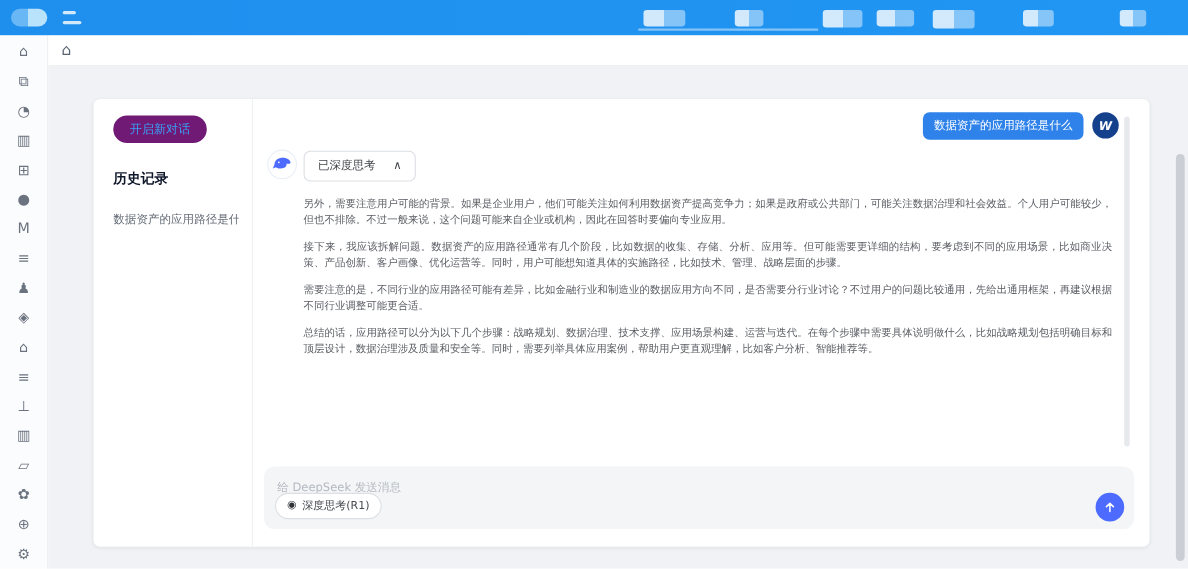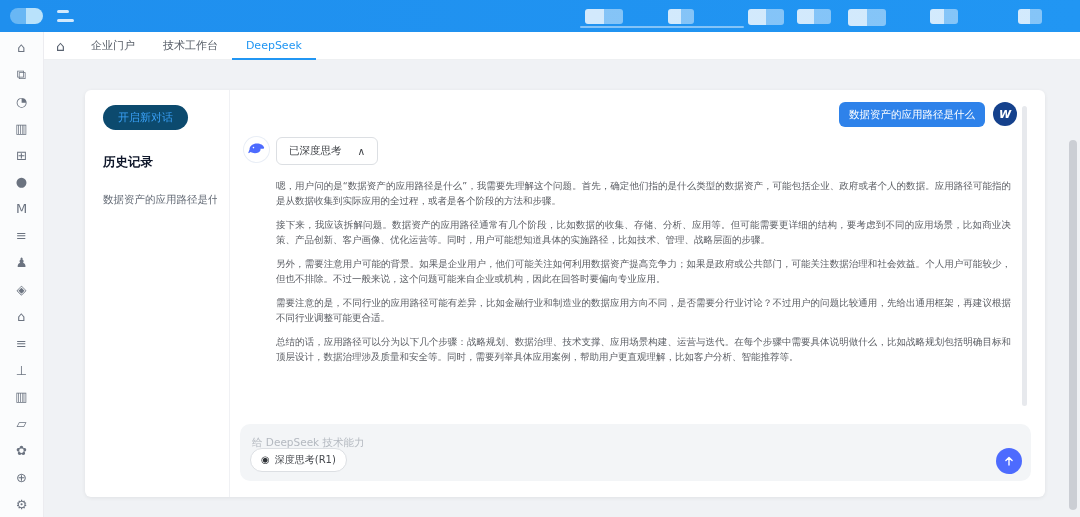--- a/index.html
+++ b/index.html
@@ -37,21 +37,21 @@
   .tab { font-size:11px; color:#555c66; padding:0 14px; height:28px; line-height:27px; cursor:pointer; }
   .tab.active { color:#2196f3; border-bottom:2px solid #2196f3; }
 
   
   .content { position:relative; flex:1; background:#f0f2f5; }
   .card { position:absolute; left:41px; top:30px; width:960px; height:407px; background:#fff;
     border-radius:6px; box-shadow:0 1px 4px rgba(0,0,0,.07); display:flex; overflow:hidden; }
 
   
   .chat-side { width:145px; border-right:1px solid #f0f1f4; padding:15px 12px 0 18px; }
-  .new-chat { display:inline-block; border:none; background:#0c4a6e; color:#3aa0f6;
+  .new-chat { display:inline-block; border:none; background:#701a75; color:#3aa0f6;
     font-size:11px; padding:5px 15px; border-radius:15px; cursor:pointer;
     font-family:Liberation Sans, sans-serif; }
   .history-title { margin-top:24px; font-size:12.5px; font-weight:bold; color:#0f172a; }
   .history-item { margin-top:22px; font-size:10.5px; color:#636a75; cursor:pointer;
     white-space:nowrap; overflow:hidden; }
 
   
   .chat-main { flex:1; display:flex; flex-direction:column; padding:10px 14px 16px 10px; position:relative; }
   .messages { height:316px; overflow:hidden; position:relative; padding:0 14px 0 4px; }
   .chat-scrollbar { position:absolute; right:4px; top:6px; width:5px; height:300px;
@@ -130,25 +130,20 @@
         <span class="side-icon">▱</span>
         <span class="side-icon">✿</span>
         <span class="side-icon">⊕</span>
         <span class="side-icon">⚙</span>
       </nav>
 
     <div class="main-col">
 
       <div class="tabbar">
         <span class="tab-home">⌂</span>
-        <div id="tabs-container" style="display:flex;">
-            <div class="tab">企业门户</div>
-            <div class="tab">技术工作台</div>
-            <div class="tab active">DeepSeek</div>
-          </div>
       </div>
 
       <div class="content">
         <div class="card">
 
           <aside class="chat-side">
             <button class="new-chat">开启新对话</button>
             <div class="history-title">历史记录</div>
             <div class="history-item">数据资产的应用路径是什么</div>
           </aside>
@@ -167,34 +162,33 @@
                     <path fill="#4d6bfe" d="M21.6 9.4c-.9-2.9-4.6-5-8.9-5C7.3 4.4 3.3 7.5 3.2 12l-1.5 3.8c-.2.5.3 1 .8.7l2.3-1.3c2.2 1.7 6.8 1.9 9.6.5 2.1-1 3-2.7 2.6-4.5h2.9c1.2 0 1.9-.8 1.7-1.8z"></path>
                     <circle cx="8.2" cy="9.6" r="1" fill="#fff"></circle>
                   </svg>
                 </div>
                 <div class="bot-content">
                   <button class="thought-toggle">
                     <span>已深度思考</span>
                     <span>∧</span>
                   </button>
                   <div class="thought-paras" id="thought-paras">
-                      <p>嗯，用户问的是“数据资产的应用路径是什么”，我需要先理解这个问题。首先，确定他们指的是什么类型的数据资产，可能包括企业、政府或者个人的数据。应用路径可能指的是从数据收集到实际应用的全过程，或者是各个阶段的方法和步骤。</p>
+                      <p>另外，需要注意用户可能的背景。如果是企业用户，他们可能关注如何利用数据资产提高竞争力；如果是政府或公共部门，可能关注数据治理和社会效益。个人用户可能较少，但也不排除。不过一般来说，这个问题可能来自企业或机构，因此在回答时要偏向专业应用。</p>
                       <p>接下来，我应该拆解问题。数据资产的应用路径通常有几个阶段，比如数据的收集、存储、分析、应用等。但可能需要更详细的结构，要考虑到不同的应用场景，比如商业决策、产品创新、客户画像、优化运营等。同时，用户可能想知道具体的实施路径，比如技术、管理、战略层面的步骤。</p>
-                      <p>另外，需要注意用户可能的背景。如果是企业用户，他们可能关注如何利用数据资产提高竞争力；如果是政府或公共部门，可能关注数据治理和社会效益。个人用户可能较少，但也不排除。不过一般来说，这个问题可能来自企业或机构，因此在回答时要偏向专业应用。</p>
                       <p>需要注意的是，不同行业的应用路径可能有差异，比如金融行业和制造业的数据应用方向不同，是否需要分行业讨论？不过用户的问题比较通用，先给出通用框架，再建议根据不同行业调整可能更合适。</p>
                       <p>总结的话，应用路径可以分为以下几个步骤：战略规划、数据治理、技术支撑、应用场景构建、运营与迭代。在每个步骤中需要具体说明做什么，比如战略规划包括明确目标和顶层设计，数据治理涉及质量和安全等。同时，需要列举具体应用案例，帮助用户更直观理解，比如客户分析、智能推荐等。</p>
                     </div>
                 </div>
               </div>
 
               <div class="chat-scrollbar"></div>
             </div>
 
             <div class="input-box">
-              <div class="input-placeholder">给 DeepSeek 技术能力</div>
+              <div class="input-placeholder">给 DeepSeek 发送消息</div>
               <button class="r1-btn">
                 <span class="r1-icon">◉</span>
                 <span>深度思考(R1)</span>
               </button>
               <button class="send-btn">
                 <svg width="12" height="12" viewBox="0 0 12 12">
                   <path d="M6 10V2.8M2.9 5.6L6 2.5l3.1 3.1" stroke="#fff" stroke-width="1.4" fill="none" stroke-linecap="round" stroke-linejoin="round"></path>
                 </svg>
               </button>
             </div>

